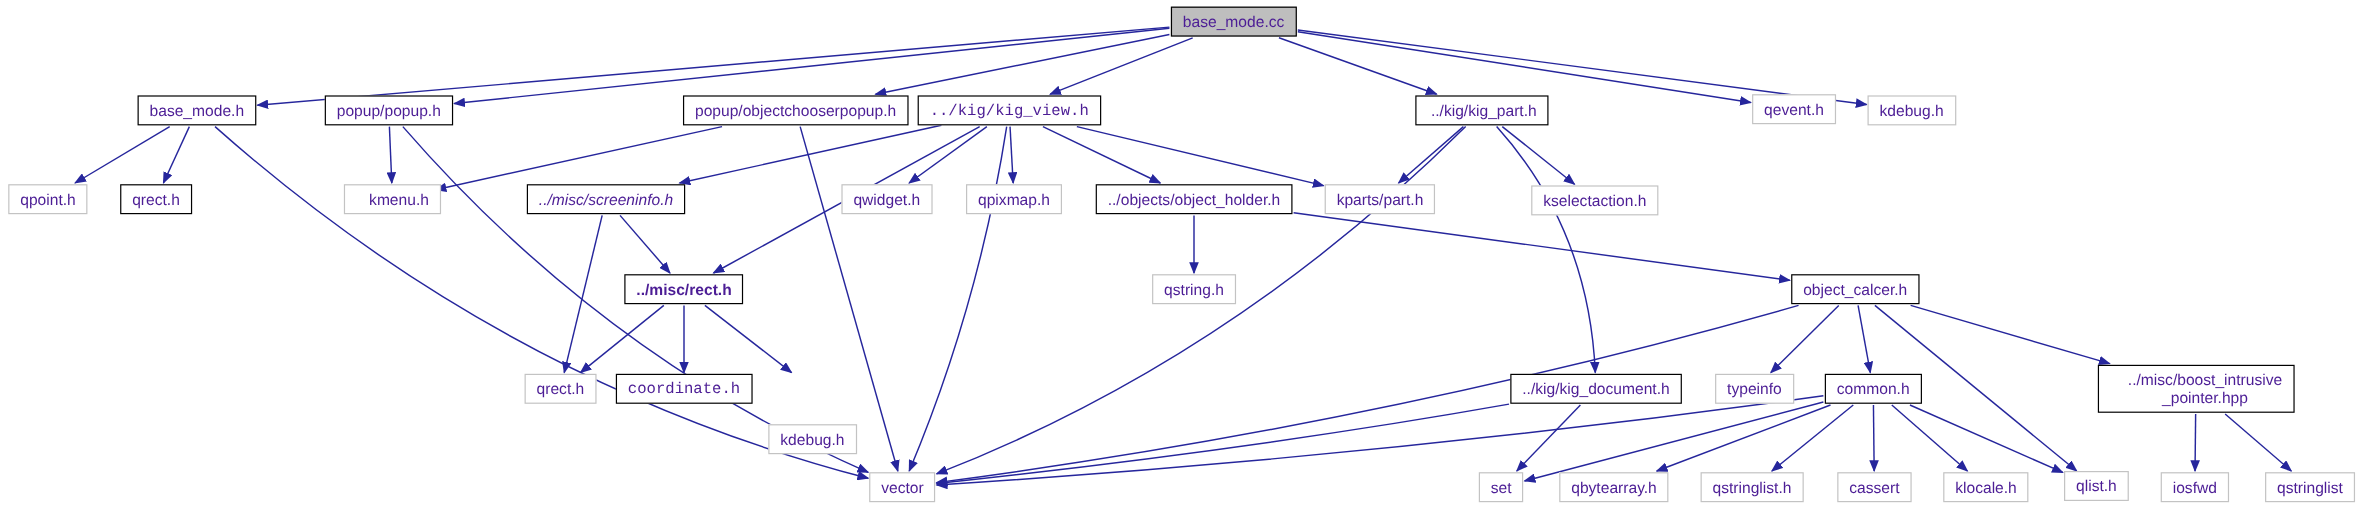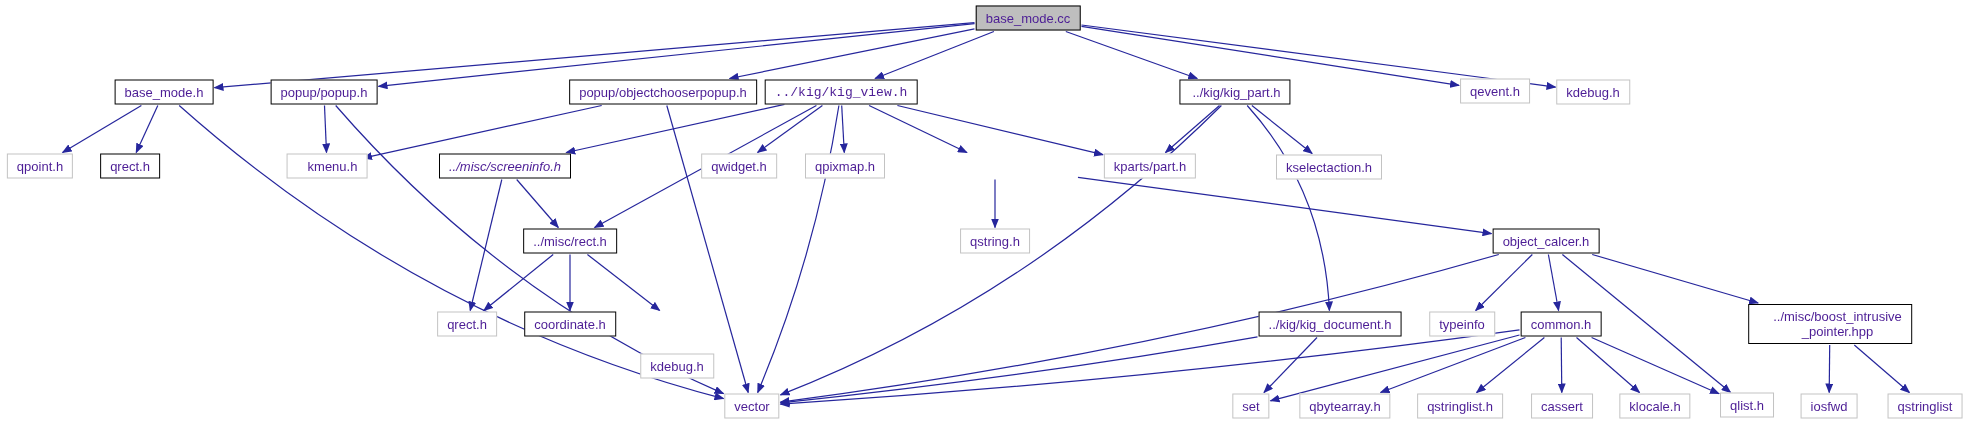--- a/index.html
+++ b/index.html
@@ -94,32 +94,33 @@
     <div class="node internal" style="left: 841px; top: 92px; font-family: Liberation Mono, monospace;">../kig/kig_view.h</div>
     <div class="node internal" style="left: 1235px; top: 92px; padding-left: 12px;">../kig/kig_part.h</div>
     <div class="node external" style="left: 1495px; top: 91px;">qevent.h</div>
     <div class="node external" style="left: 1593px; top: 92px;">kdebug.h</div>
     <div class="node external" style="left: 40px; top: 166px;">qpoint.h</div>
     <div class="node internal" style="left: 130px; top: 166px;">qrect.h</div>
     <div class="node external" style="left: 327px; top: 166px; padding-left: 20px;">kmenu.h</div>
     <div class="node internal" style="left: 505px; top: 166px; font-style: italic;">../misc/screeninfo.h</div>
     <div class="node external" style="left: 739px; top: 166px;">qwidget.h</div>
     <div class="node external" style="left: 845px; top: 166px;">qpixmap.h</div>
+    <div class="node internal" style="left: 995px; top: 166px;">../objects/object_holder.h</div>
     <div class="node external" style="left: 1150px; top: 166px;">kparts/part.h</div>
     <div class="node external" style="left: 1329px; top: 167px;">kselectaction.h</div>
-    <div class="node internal" style="left: 570px; top: 241px;">../misc/rect.h</div>
+    <div class="node internal" style="left: 570px; top: 241px; font-weight: bold;">../misc/rect.h</div>
     <div class="node external" style="left: 995px; top: 241px;">qstring.h</div>
     <div class="node internal" style="left: 1546px; top: 241px;">object_calcer.h</div>
     <div class="node internal" style="left: 1330px; top: 324px;">../kig/kig_document.h</div>
     <div class="node external" style="left: 1462px; top: 324px;">typeinfo</div>
     <div class="node internal" style="left: 1561px; top: 324px;">common.h</div>
     <div class="node internal" style="left: 1830px; top: 324px; padding-left: 24px;">../misc/boost_intrusive
 _pointer.hpp</div>
     <div class="node external" style="left: 467px; top: 324px;">qrect.h</div>
-    <div class="node internal" style="left: 570px; top: 324px;">coordinate.h</div>
+    <div class="node internal" style="left: 570px; top: 324px; font-family: Liberation Mono, monospace;">coordinate.h</div>
     <div class="node external" style="left: 677px; top: 324px; margin-top: 42px;">kdebug.h</div>
     <div class="node external" style="left: 752px; top: 406px;">vector</div>
     <div class="node external" style="left: 1251px; top: 406px;">set</div>
     <div class="node external" style="left: 1345px; top: 406px;">qbytearray.h</div>
     <div class="node external" style="left: 1460px; top: 406px;">qstringlist.h</div>
     <div class="node external" style="left: 1562px; top: 406px;">cassert</div>
     <div class="node external" style="left: 1655px; top: 406px;">klocale.h</div>
     <div class="node external" style="left: 1747px; top: 405px;">qlist.h</div>
     <div class="node external" style="left: 1829px; top: 406px;">iosfwd</div>
     <div class="node external" style="left: 1925px; top: 406px;">qstringlist</div>

